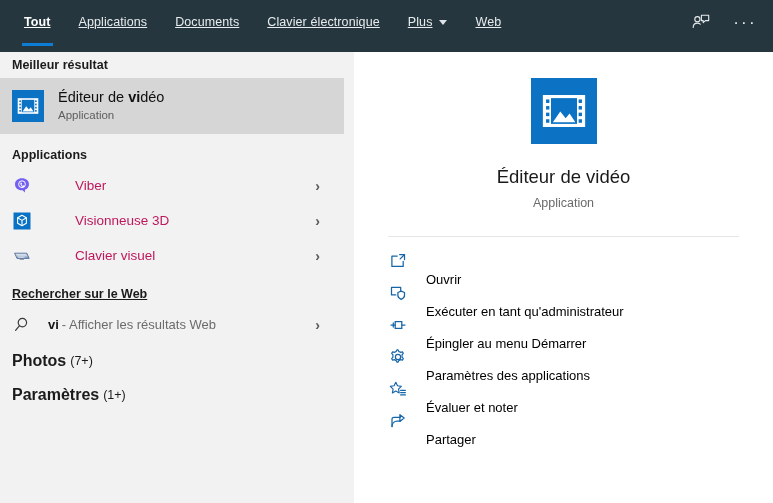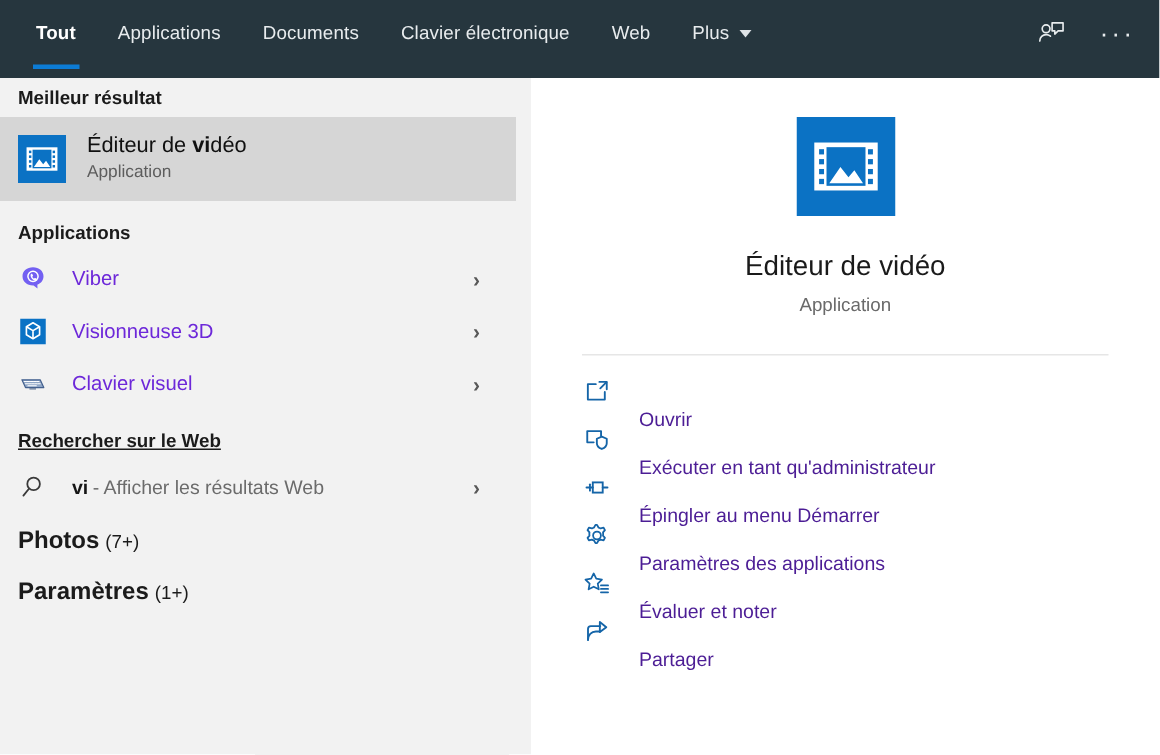--- a/index.html
+++ b/index.html
@@ -14,21 +14,21 @@
   
   .header {
     position: absolute; left:0; top:0; width:773px; height:52px;
     background:#26363e;
     display:flex; align-items:flex-start;
   }
   .tabs { display:flex; align-items:center; height:44px; padding-left:10px; }
   .tab {
     position:relative; height:44px; display:flex; align-items:center;
     padding:0 14px; color:#e8ecee; font-size:12.5px; letter-spacing:.1px;
-    cursor:default; white-space:nowrap;
+    cursor:default; white-space:nowrap;text-decoration:underline;
   }
   .tab.active { color:#ffffff; font-weight:bold; }
   .tab.active .tab-underline {
     position:absolute; left:12px; right:12px; bottom:-2px; height:3px; background:#0c7cd5;
   }
   .tab .caret {
     display:inline-block; margin-left:7px; width:0; height:0;
     border-left:4.5px solid transparent; border-right:4.5px solid transparent;
     border-top:5px solid #dfe4e7;
   }
@@ -72,21 +72,21 @@
   .best-title { font-size:14.5px; color:#101010; line-height:1.25; }
   .best-sub { font-size:11.5px; color:#5d5d5d; line-height:1.35; margin-top:2px; }
   .hl { font-weight:bold; }
 
   
   .app-row {
     position:relative; display:flex; align-items:center;
     height:35px; width:344px; padding-left:12px; cursor:default;
   }
   .app-row .ico { width:20px; height:20px; flex:0 0 20px; margin-right:16px; display:flex; align-items:center; justify-content:center; }
-  .app-row .label { font-size:13.5px; color:#6d28d9; }
+  .app-row .label { font-size:13.5px; color:#be185d;margin-left:27px; }
   .chev {
     position:absolute; right:24px; top:50%; transform:translateY(-50%);
     color:#585858; font-size:14px; line-height:1; font-weight:bold;
   }
 
   
   .web-row {
     position:relative; display:flex; align-items:center;
     height:35px; width:344px; padding-left:12px; cursor:default;
   }
@@ -114,21 +114,21 @@
   }
 
   .actions { margin-top:8px; padding-left:34px; }
   .action-row {
     display:flex; align-items:center; height:32px; cursor:default;
   }
   .action-row .aico {
     width:20px; height:20px; flex:0 0 20px; margin-right:18px;
     display:flex; align-items:center; justify-content:center;
   }
-  .action-row .alabel { font-size:13px; color:#4c1d95;margin-top:36px; }
+  .action-row .alabel { font-size:13px; color:#000000;margin-top:36px; }
 </style>
 </head>
 <body>
 
 <div id="app">
 
   <div class="header">
     <div class="tabs">
       <div class="tab active">
         <span>Tout</span>
@@ -137,25 +137,25 @@
       <div class="tab">
         <span>Applications</span>
       </div>
       <div class="tab">
         <span>Documents</span>
       </div>
       <div class="tab">
         <span>Clavier électronique</span>
       </div>
       <div class="tab">
-        <span>Web</span>
-      </div>
-      <div class="tab">
         <span>Plus</span>
         <span class="caret"></span>
+      </div>
+      <div class="tab">
+        <span>Web</span>
       </div>
     </div>
 
     <div class="header-right">
       <div class="hbtn">
         <svg width="20" height="20" viewBox="0 0 20 20">
           <circle cx="6.4" cy="7.2" r="2.6" fill="none" stroke="#e8ecee" stroke-width="1.1"></circle>
           <path d="M2.2 15.4c0-2.6 1.9-4.3 4.2-4.3 1.1 0 2.1.4 2.9 1" fill="none" stroke="#e8ecee" stroke-width="1.1" stroke-linecap="round"></path>
           <path d="M10.4 3.2h7.3v5.4h-3.3l-2.2 2.1V8.6h-1.8z" fill="none" stroke="#e8ecee" stroke-width="1.1" stroke-linejoin="round"></path>
         </svg>

